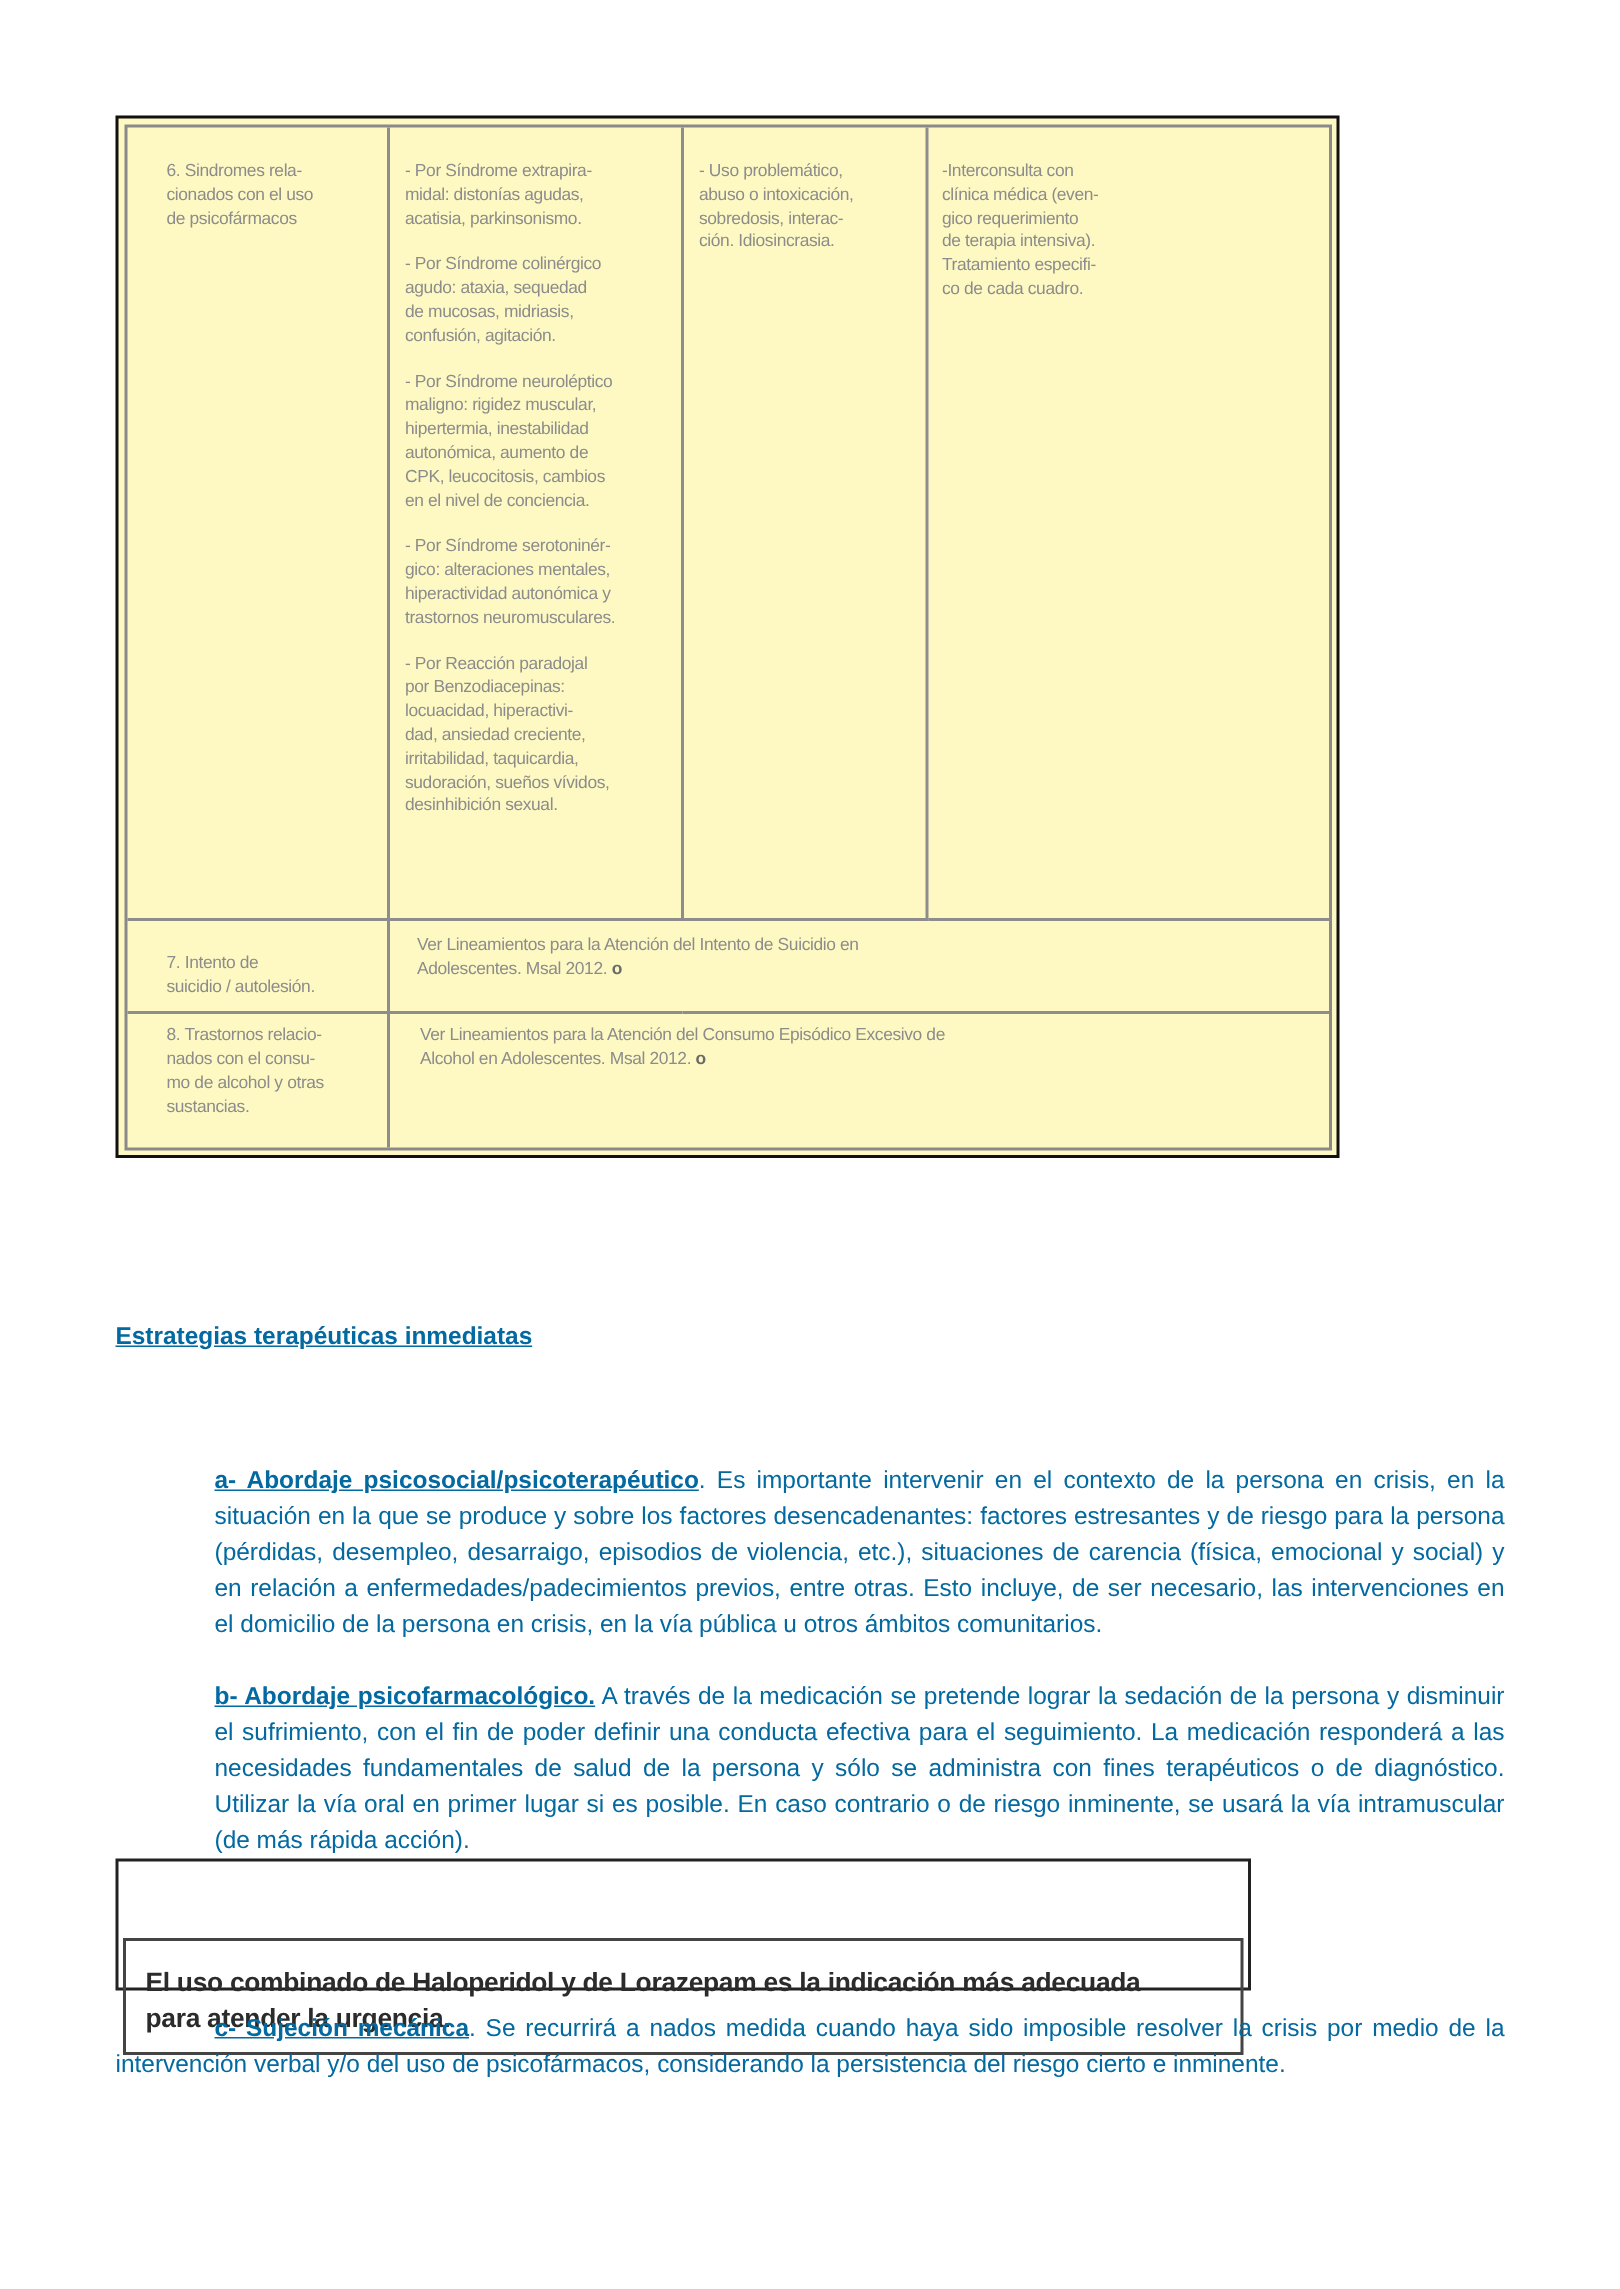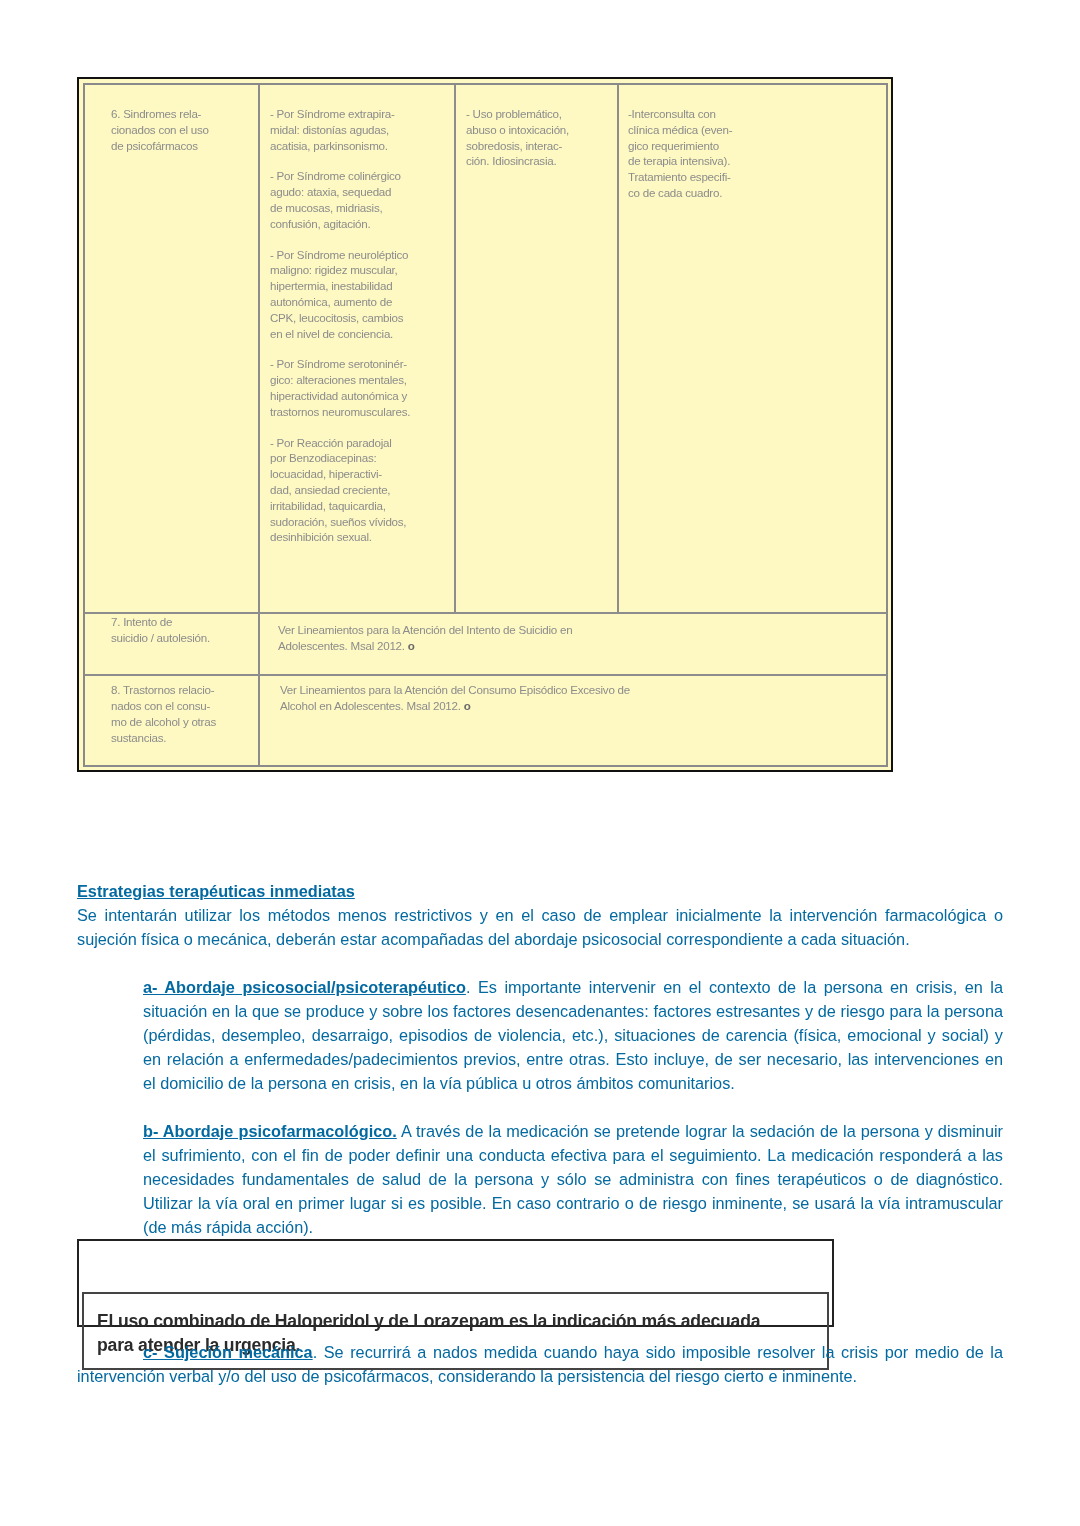--- a/index.html
+++ b/index.html
@@ -32,21 +32,21 @@
   table.crit td:last-child { border-right: none; }
   .c1 { width: 174px; }
   .c2 { width: 196px; }
   .c3 { width: 163px; }
   .cell-pad { padding: 21px 10px 0 26px; }
   .cell-pad-2 { padding: 21px 6px 0 10px; }
   .cell-pad-3 { padding: 21px 6px 0 10px; }
   .cell-pad-4 { padding: 21px 6px 0 9px; }
   .para { margin: 0 0 15px 0; white-space: pre-line; }
   .para:last-child { margin-bottom: 0; }
-  .row-small .cell-pad { padding-top: 0; }
+  .row-small .cell-pad { padding-top: 20px; }
   .row-small .wide-pad { padding: 8px 10px 0 18px; white-space: pre-line; }
   .row-mid .cell-pad { padding-top: 6px; }
   .row-mid .wide-pad { padding: 6px 10px 0 20px; white-space: pre-line; }
   .row-last .cell-pad { padding-top: 9px; }
   .row-last .wide-pad { padding: 9px 10px 0 20px; white-space: pre-line; }
   .ref-mark { font-weight: bold; color: #6a6a6a; }
 
   
   .txt {
     position: absolute; left: 77px; width: 926px;
@@ -155,21 +155,20 @@
 Alcohol en Adolescentes. Msal 2012.</span> <span class="ref-mark">o</span></div>
         </td>
       </tr>
     </tbody>
       </table>
   </div>
 </div>
 
 <div class="txt" style="top:879px;">
   <div class="heading">Estrategias terapéuticas inmediatas</div>
-  <div class="justify">Se intentarán utilizar los métodos menos restrictivos y en el caso de emplear inicialmente la intervención farmacológica o sujeción física o mecánica, deberán estar acompañadas del abordaje psicosocial correspondiente a cada situación.</div>
 </div>
 
 <div class="txt indent-block justify" style="top:975px;">
   <span class="lead">a- Abordaje psicosocial/psicoterapéutico</span><span>. Es importante intervenir en el contexto de la persona en crisis, en la situación en la que se produce y sobre los factores desencadenantes: factores estresantes y de riesgo para la persona (pérdidas, desempleo, desarraigo, episodios de violencia, etc.), situaciones de carencia (física, emocional y social) y en relación a enfermedades/padecimientos previos, entre otras. Esto incluye, de ser necesario, las intervenciones en el domicilio de la persona en crisis, en la vía pública u otros ámbitos comunitarios.</span>
 </div>
 
 <div class="txt indent-block justify" style="top:1119px;">
   <span class="lead">b- Abordaje psicofarmacológico.</span><span> A través de la medicación se pretende lograr la sedación de la persona y disminuir el sufrimiento, con el fin de poder definir una conducta efectiva para el seguimiento. La medicación responderá a las necesidades fundamentales de salud de la persona y sólo se administra con fines terapéuticos o de diagnóstico. Utilizar la vía oral en primer lugar si es posible. En caso contrario o de riesgo inminente, se usará la vía intramuscular (de más rápida acción).</span>
 </div>
 

